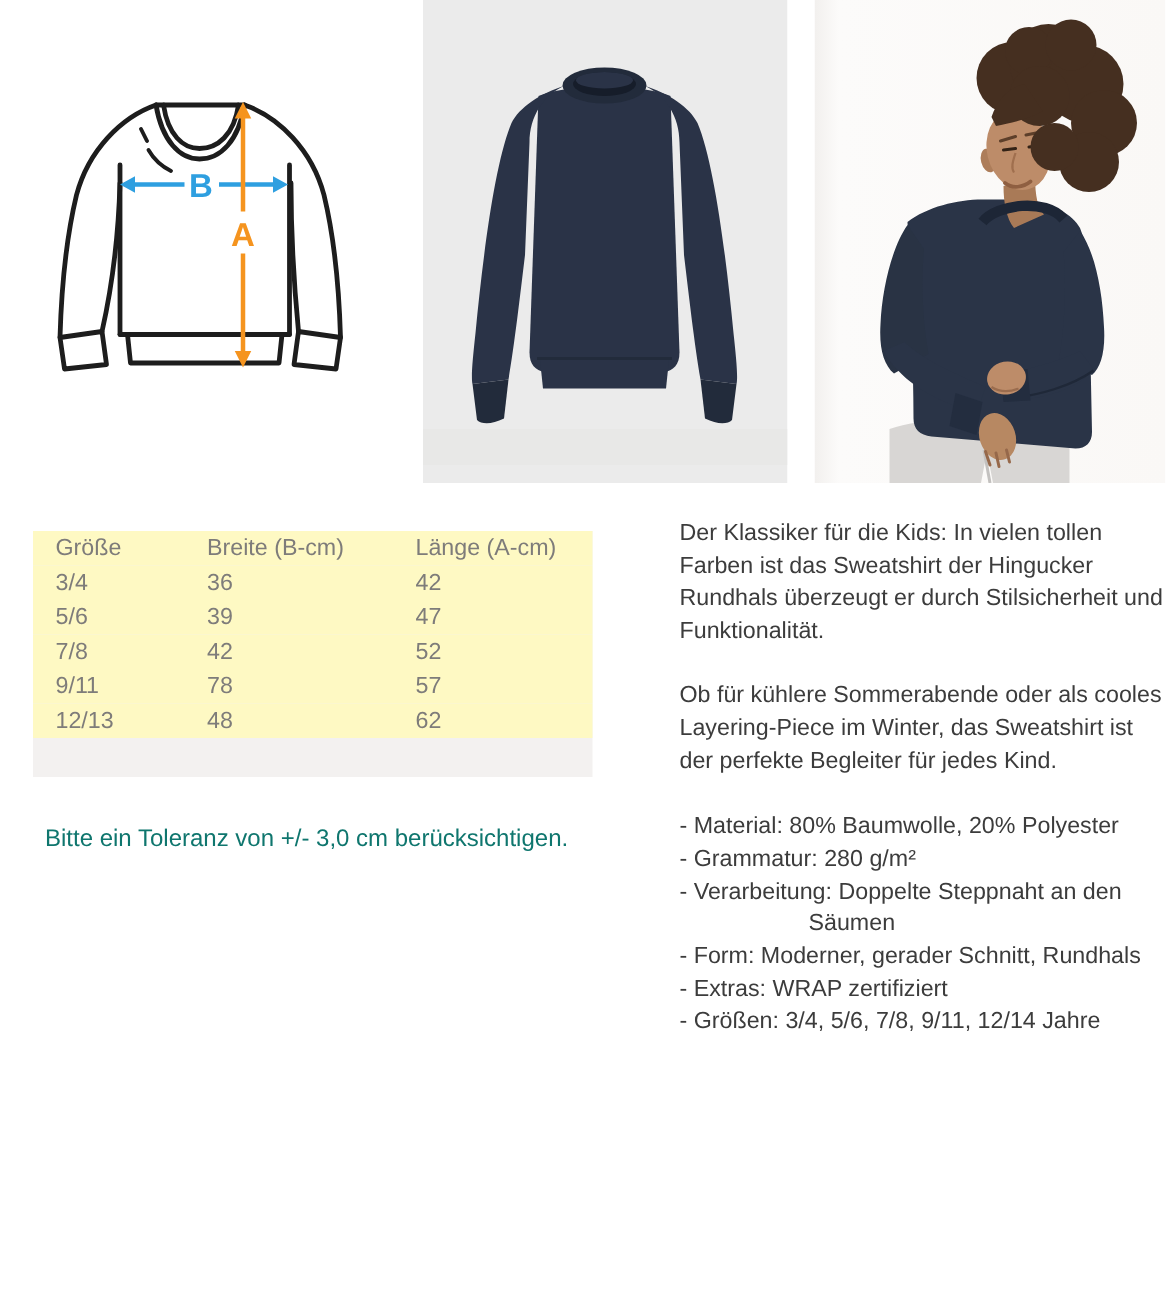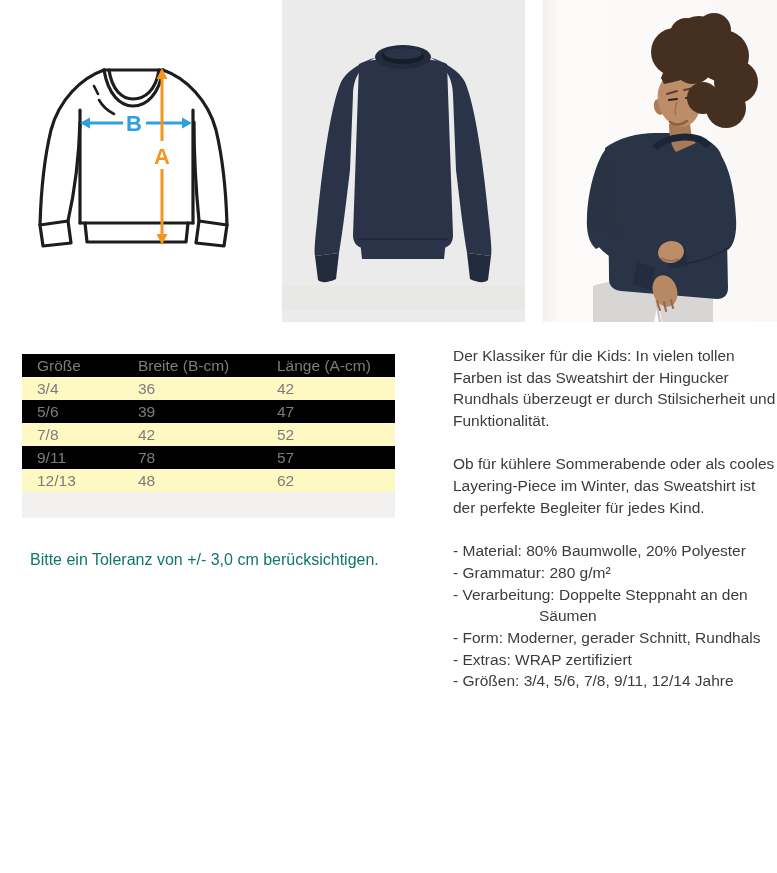--- a/index.html
+++ b/index.html
@@ -17,21 +17,21 @@
   #product-photo{left:282px;top:0;width:243px;height:322px;}
 
   
   #model-photo{left:543px;top:0;width:234px;height:322px;}
 
   
   #size-table{left:22px;top:354px;width:373px;background:#f3f1f0;padding-bottom:26px;}
   .trow{
     display:grid;grid-template-columns:101px 139px 133px;
     height:23px;align-items:center;padding-left:15px;
-    font-size:15.5px;color:#7e7c7a;background:#000000;
+    font-size:15.5px;color:#7e7c7a;background:#fef9c3;
   }
   .trow.dark{background:#fef9c3;}
   .trow span{white-space:nowrap;}
 
   
   #tolerance-note{left:30px;top:551px;font-size:16px;color:#0f766e;white-space:nowrap;}
 
   
   #description{left:425px;top:345px;width:352px;font-size:15.5px;color:#3c3c3c;margin-left:28px;}
   .dline{height:21.7px;line-height:21.7px;white-space:nowrap;}

